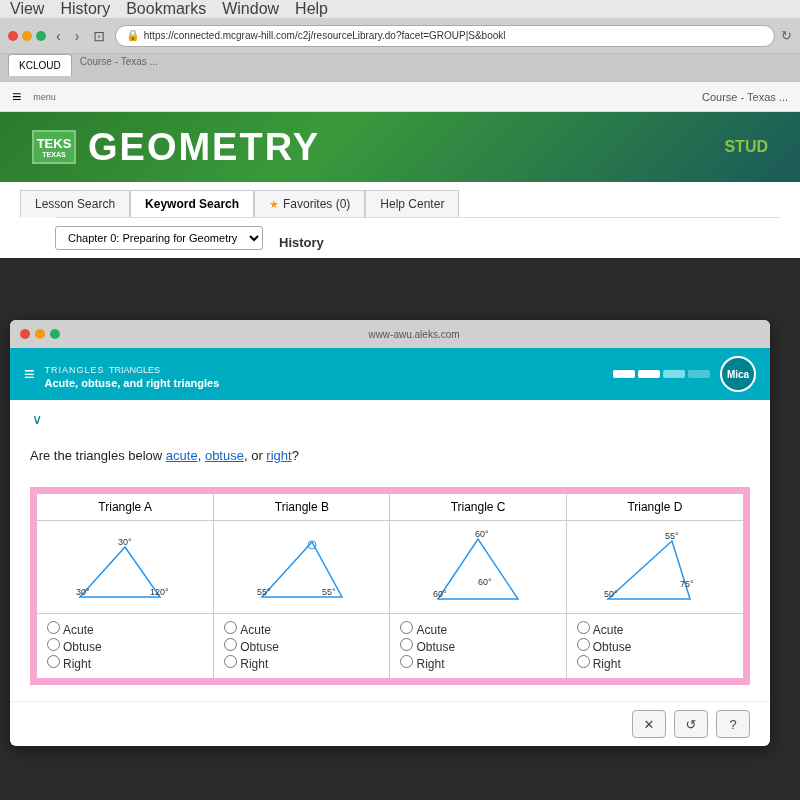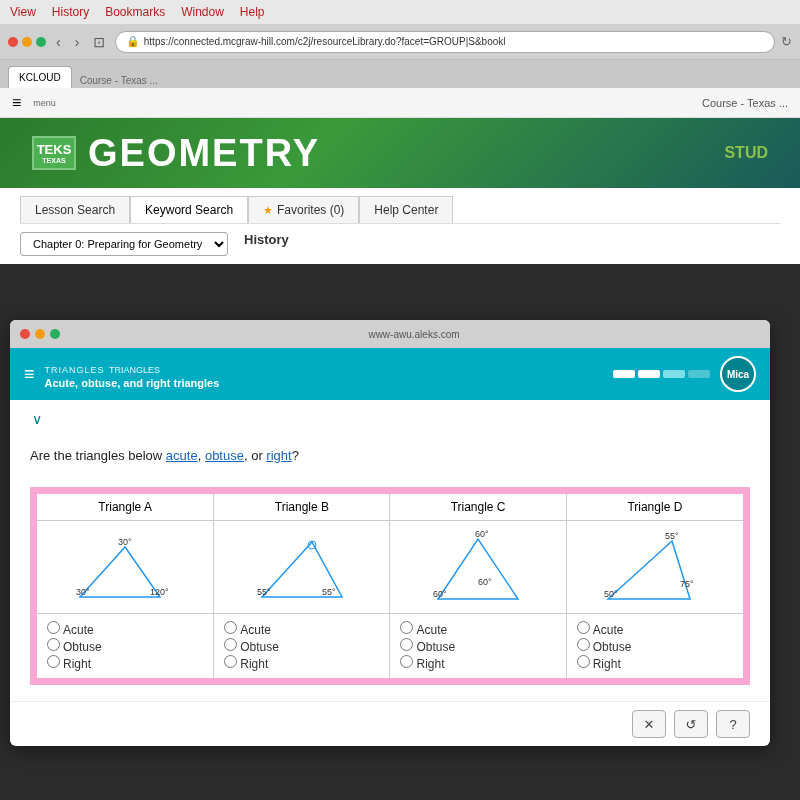--- a/index.html
+++ b/index.html
@@ -8,28 +8,28 @@
     
     .screen-bg {
       width: 800px;
       height: 800px;
       background: #2c2c2c;
       position: relative;
     }
 
     
     .menubar {
-      height: 24px;
+      height: 18px;
       background: #e8e8e8;
       display: flex;
       align-items: center;
       padding: 0 10px;
       gap: 16px;
-      font-size: 12px;
-      color: #b91c1c;
+      font-size: 16px;
+      color: #404040;
     }
 
     
     .browser-toolbar {
       height: 36px;
       background: #d0d0d0;
       display: flex;
       align-items: center;
       padding: 0 8px;
       gap: 6px;
@@ -55,21 +55,20 @@
       gap: 4px;
     }
     .address-text { font-size: 10px; color: #333; }
     .refresh-btn { background: none; border: none; color: #666; font-size: 13px; cursor: pointer; }
 
     
     .tab-bar {
       height: 28px;
       background: #c8c8c8;
       display: flex;
-      align-items: flex-end;
       padding: 0 8px;
       gap: 2px;
     }
     .browser-tab {
       height: 22px;
       background: white;
       border-radius: 4px 4px 0 0;
       padding: 0 10px;
       font-size: 10px;
       display: flex;
@@ -140,32 +139,33 @@
       cursor: pointer;
       border: 1px solid #ccc;
       background: #f5f5f5;
       color: #333;
       border-bottom: none;
     }
     .mgh-tab.active {
       background: white;
       border-bottom: 1px solid white;
       color: #000;
-      font-weight: normal;
+      font-weight: bold;
     }
     .mgh-tab.keyword { background: white; border-bottom: none; }
     .mgh-tab-fav { display: flex; align-items: center; gap: 4px; }
     .star-icon { color: #f39c12; font-size: 11px; }
 
     .resources-row {
       display: flex;
-      align-items: flex-start;
+      align-items: flex-end;
       padding: 8px 0;
       gap: 16px;
       border-top: 1px solid #ddd;
+      margin-left: 35px;
     }
     .chapter-select {
       padding: 4px 8px;
       font-size: 11px;
       border: 1px solid #aaa;
       background: white;
       border-radius: 3px;
       cursor: pointer;
     }
     .results-label { font-size: 13px; color: #333; font-weight: bold; }

